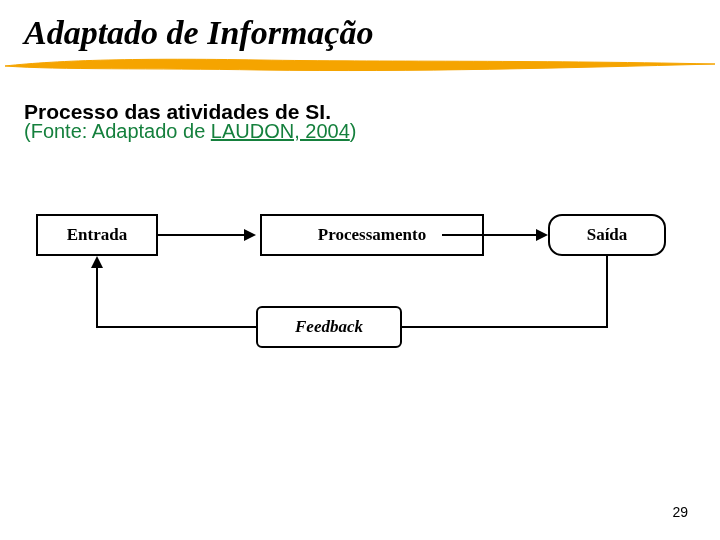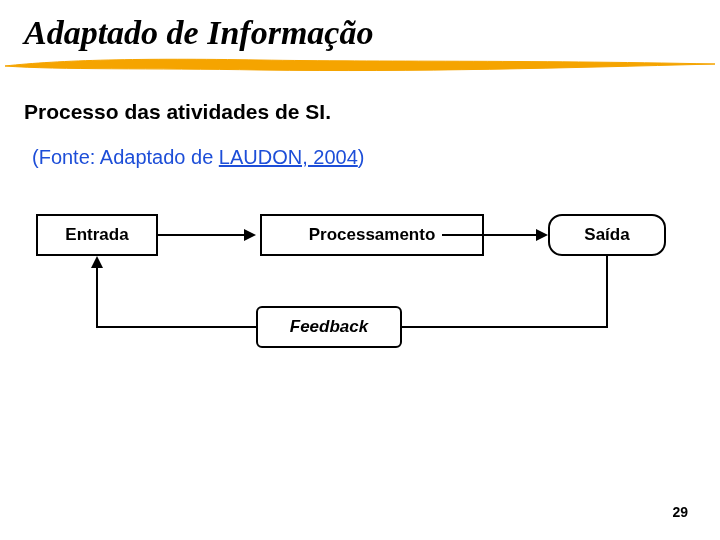--- a/index.html
+++ b/index.html
@@ -31,36 +31,35 @@
     position: absolute;
     left: 24px;
     top: 100px;
     font-family: Liberation Sans, sans-serif;
     font-size: 21px;
     font-weight: bold;
     color: #000;
   }
   .source {
     position: absolute;
-    left: 32px;
+    left: 24px;
     top: 120px;
     font-family: Verdana, Geneva, sans-serif;
     font-size: 20px;
-    color: #1d4ed8;
-    margin-top: 26px;
+    color: #15803d;
   }
   .source .ul { text-decoration: underline; }
   .box {
     position: absolute;
     border: 2px solid #000;
     background: #fff;
     display: flex;
     align-items: center;
     justify-content: center;
-    font-family: Liberation Sans, sans-serif;
+    font-family: Liberation Serif, serif;
     font-weight: bold;
     font-size: 17px;
   }
   #box-entrada { left: 36px;  top: 214px; width: 122px; height: 42px; }
   #box-proc    { left: 260px; top: 214px; width: 224px; height: 42px; }
   #box-saida   { left: 548px; top: 214px; width: 118px; height: 42px; border-radius: 14px; }
   #box-fb      { left: 256px; top: 306px; width: 146px; height: 42px; font-style: italic; border-radius: 6px; }
   .line { position: absolute; background: #000; }
   .arrow-right {
     position: absolute;
@@ -74,21 +73,21 @@
     width: 0; height: 0;
     border-left: 6px solid transparent;
     border-right: 6px solid transparent;
     border-bottom: 12px solid #000;
   }
   .page-num {
     position: absolute;
     right: 32px;
     bottom: 20px;
     font-family: Verdana, Geneva, sans-serif;
-    font-weight: bold;
+    font-weight: normal;
     font-size: 14px;
     color: #000;
   }
 </style>
 </head>
 <body>
 
 <div class="title">Adaptado de Informação</div>
 
 <svg class="underline-stroke" viewBox="0 0 720 22" preserveAspectRatio="none">

